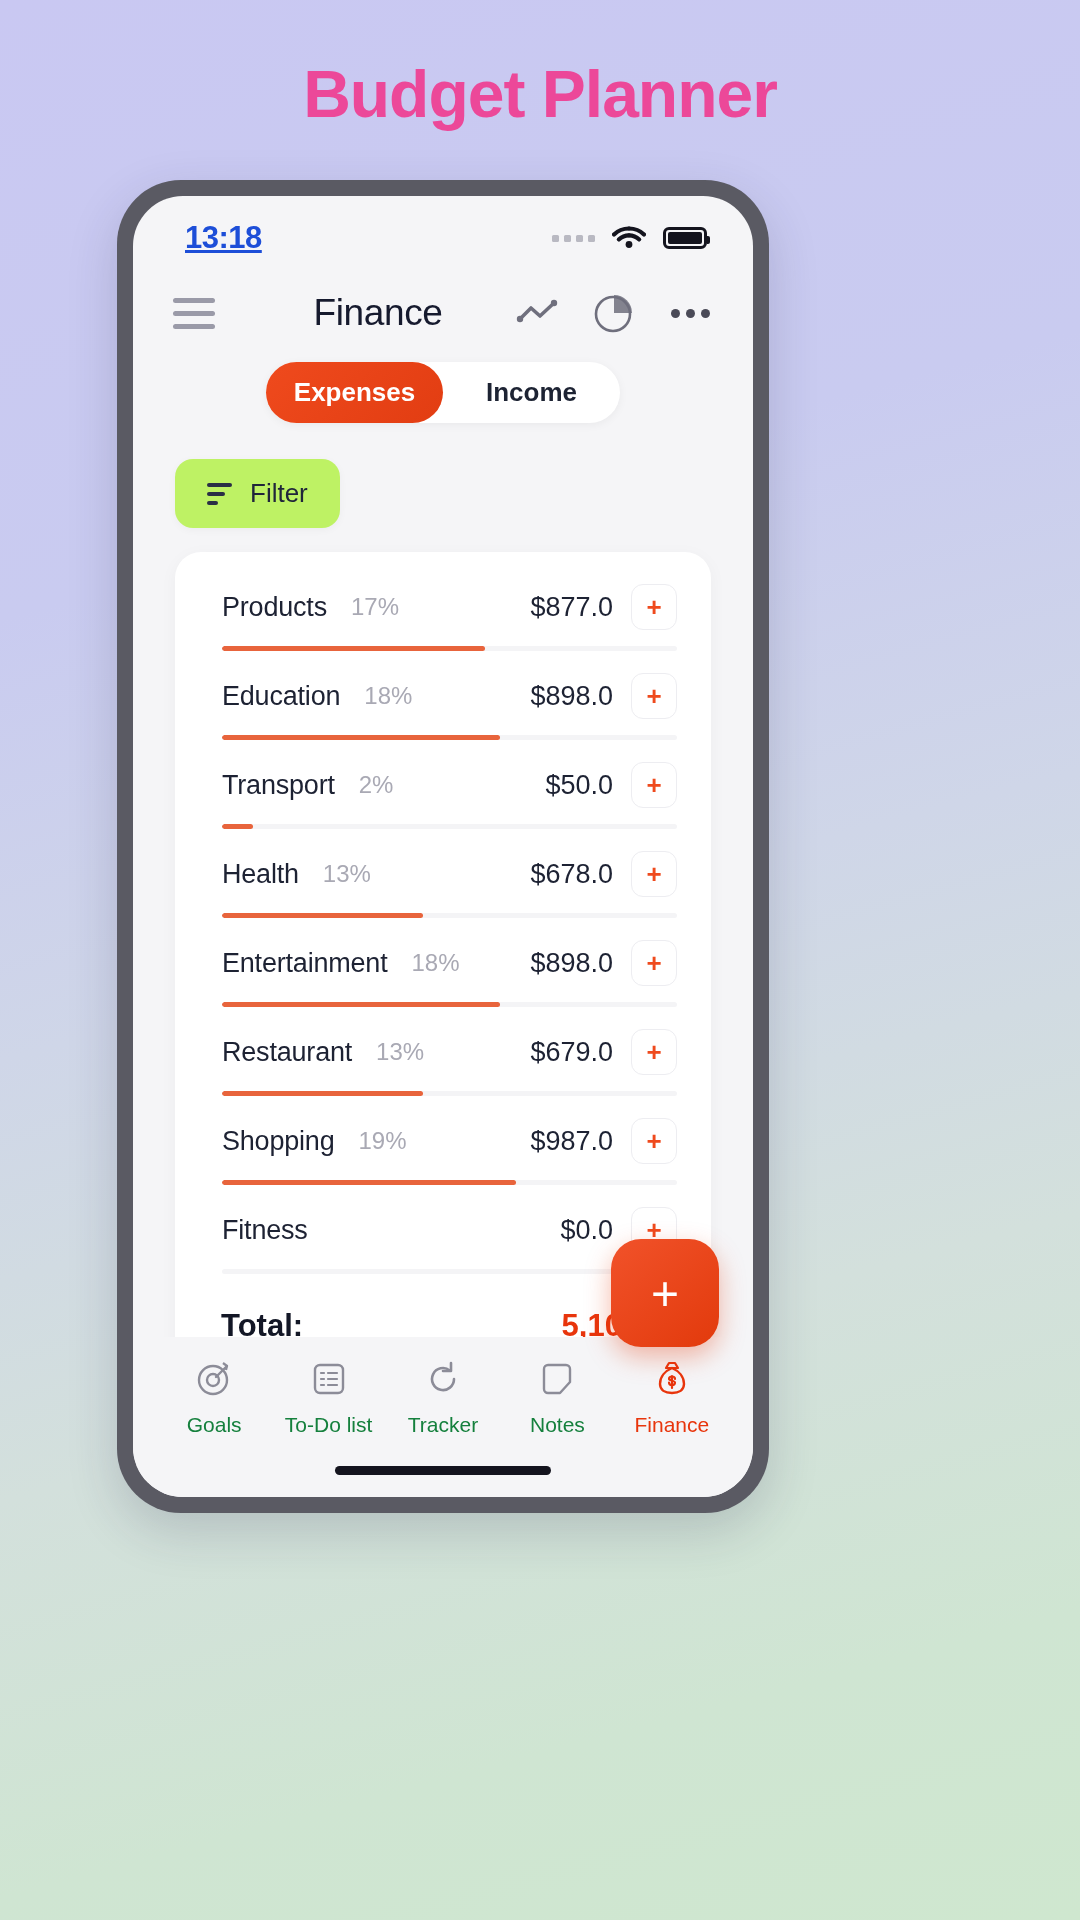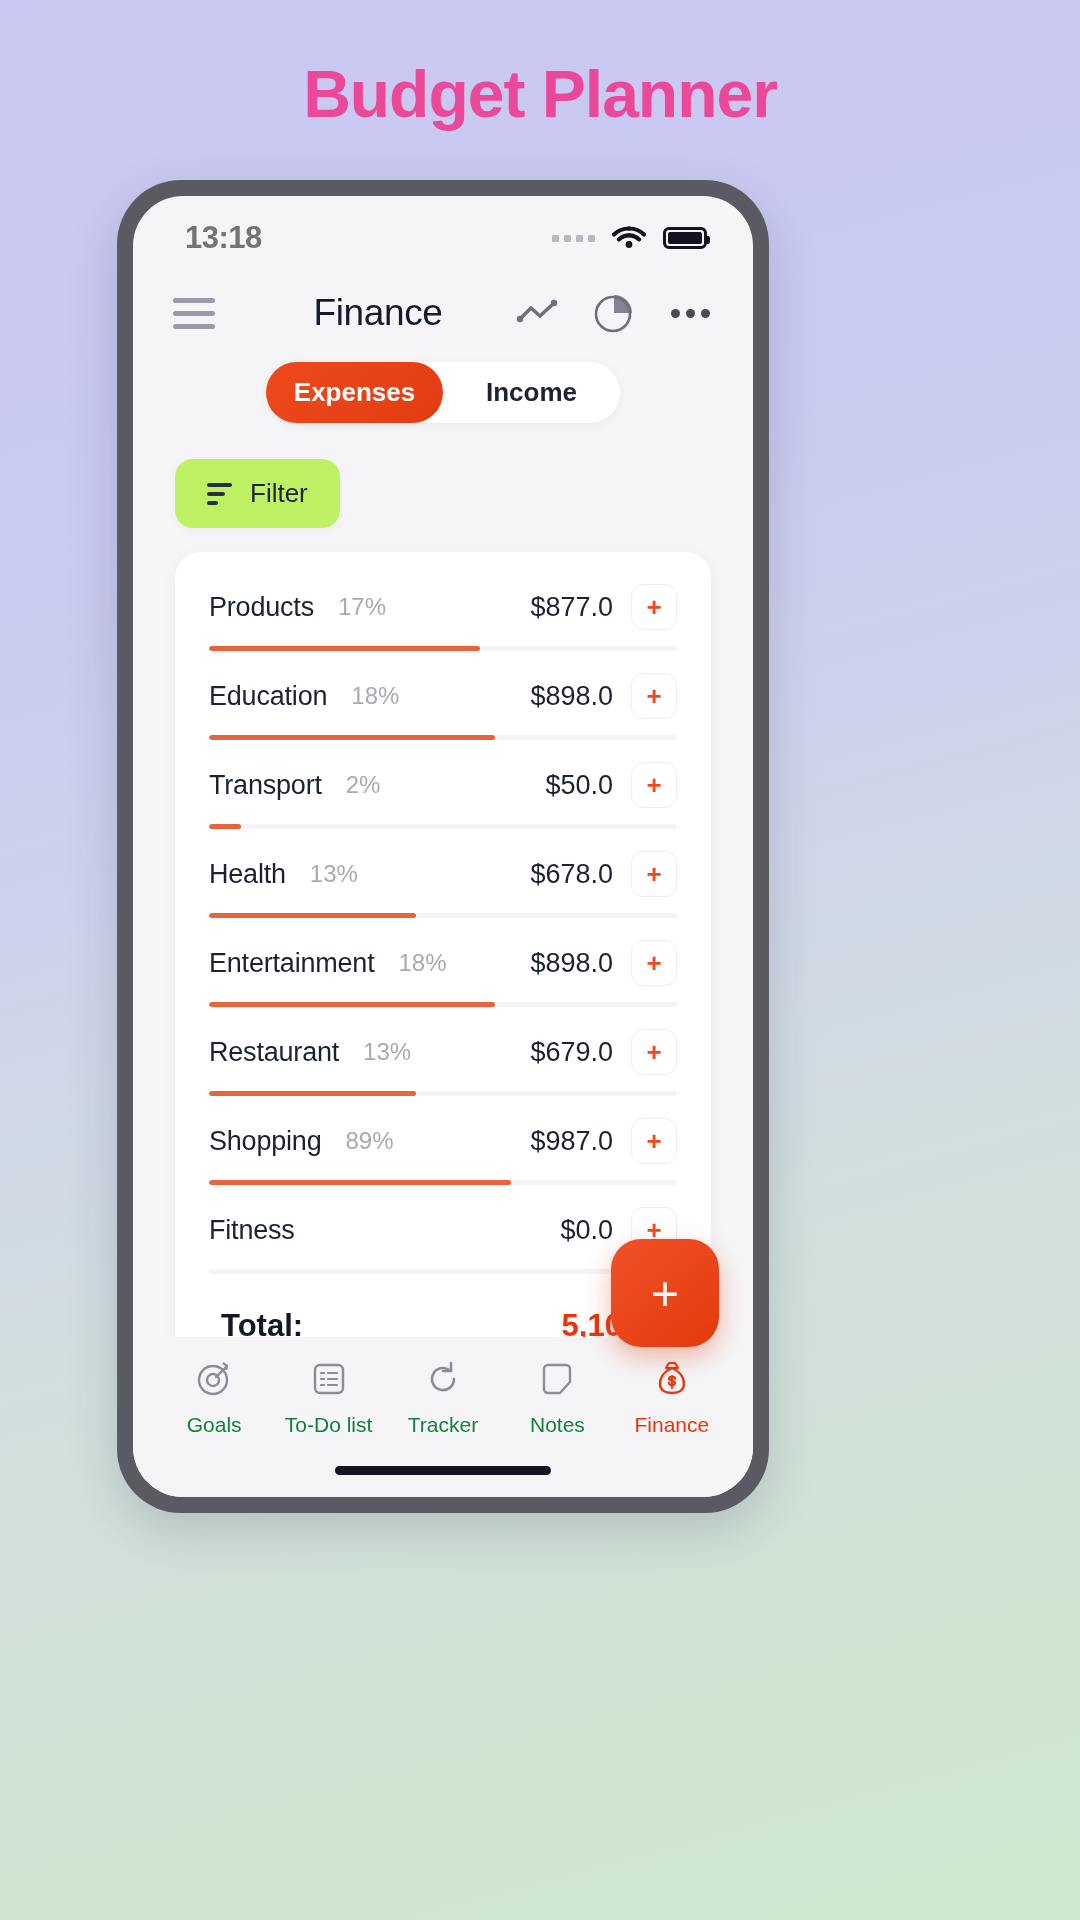--- a/index.html
+++ b/index.html
@@ -46,22 +46,23 @@
   .status-bar {
     height: 74px;
     display: flex;
     align-items: center;
     justify-content: space-between;
     padding: 10px 46px 0 52px;
   }
   .status-time {
     font-size: 31px;
     font-weight: bold;
-    color: #737373;
+    color: #1d4ed8;
     letter-spacing: -0.5px;
+    text-decoration: underline;
   }
   .status-right { display: flex; align-items: center; gap: 17px; }
   .dots { display: flex; gap: 5px; align-items: center; }
   .dots i { width: 7px; height: 7px; background: #b9b9c2; border-radius: 1.5px; display: block; }
   .battery {
     width: 44px; height: 22px;
     border: 3px solid #14141e;
     border-radius: 6px;
     position: relative;
     display: flex; align-items: center;
@@ -148,20 +149,21 @@
     background: #fff;
     border-radius: 26px;
     padding: 10px 0 28px 0;
     box-shadow: 0 4px 18px rgba(0,0,0,0.04);
     position: relative;
   }
   .rows { padding: 0 34px; }
   .row {
     padding: 22px 0 0 0;
     position: relative;
+    margin-left: 13px;
   }
   .row-main { display: flex; align-items: center; }
   .row-name { font-size: 27px; color: #1d2233; letter-spacing: -0.2px; }
   .row-pct { font-size: 24px; color: #a9a9b4; margin-left: 24px; }
   .row-spacer { flex: 1; }
   .row-amt { font-size: 27px; color: #1d2233; margin-right: 18px; white-space: nowrap; }
   .plus-btn {
     width: 46px; height: 46px;
     border: 1.5px solid #ededf1;
     border-radius: 12px;
@@ -391,21 +393,21 @@
               <span class="row-amt">$679.0</span>
               <span class="plus-btn">+</span>
             </div>
             <div class="bar-track">
               <div class="bar-fill" style="width:44.199999999999996%"></div>
             </div>
           </div>
           <div class="row">
             <div class="row-main">
               <span class="row-name">Shopping</span>
-              <span class="row-pct">89%</span>
+              <span class="row-pct">19%</span>
               <span class="row-spacer"></span>
               <span class="row-amt">$987.0</span>
               <span class="plus-btn">+</span>
             </div>
             <div class="bar-track">
               <div class="bar-fill" style="width:64.6%"></div>
             </div>
           </div>
           <div class="row">
             <div class="row-main">

